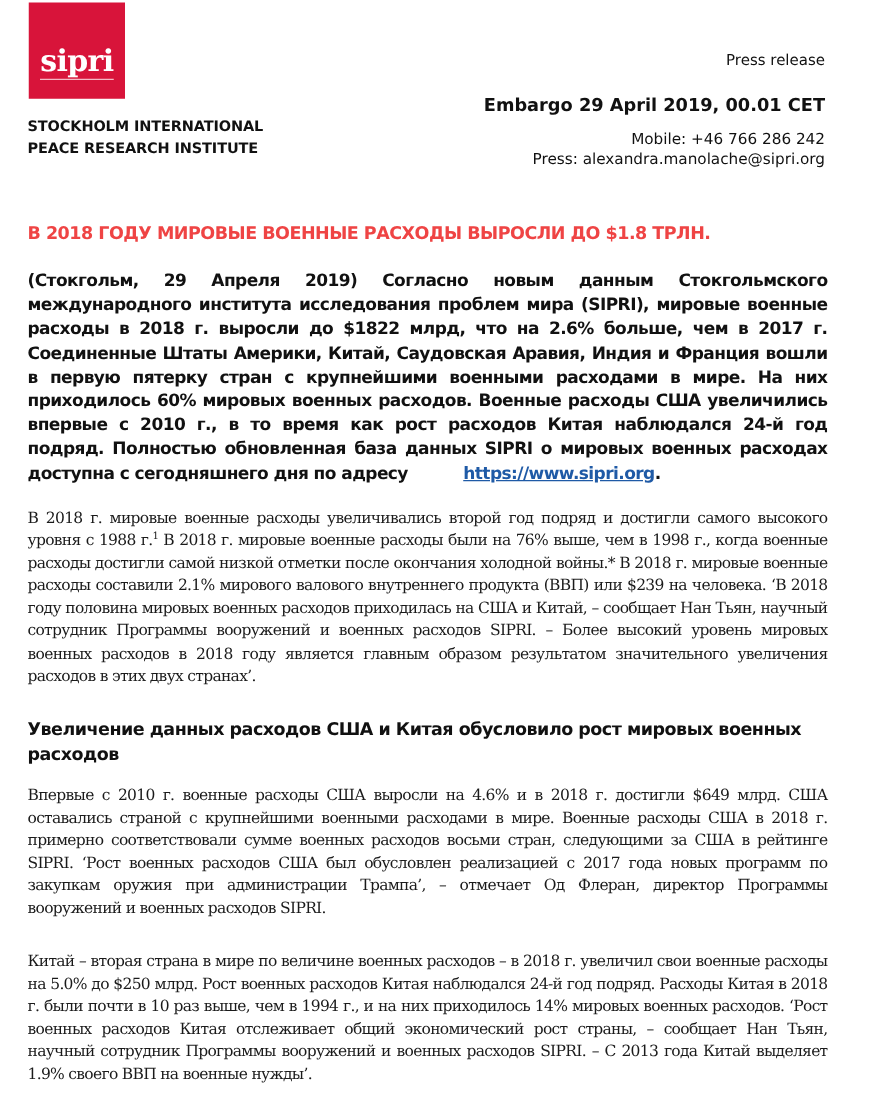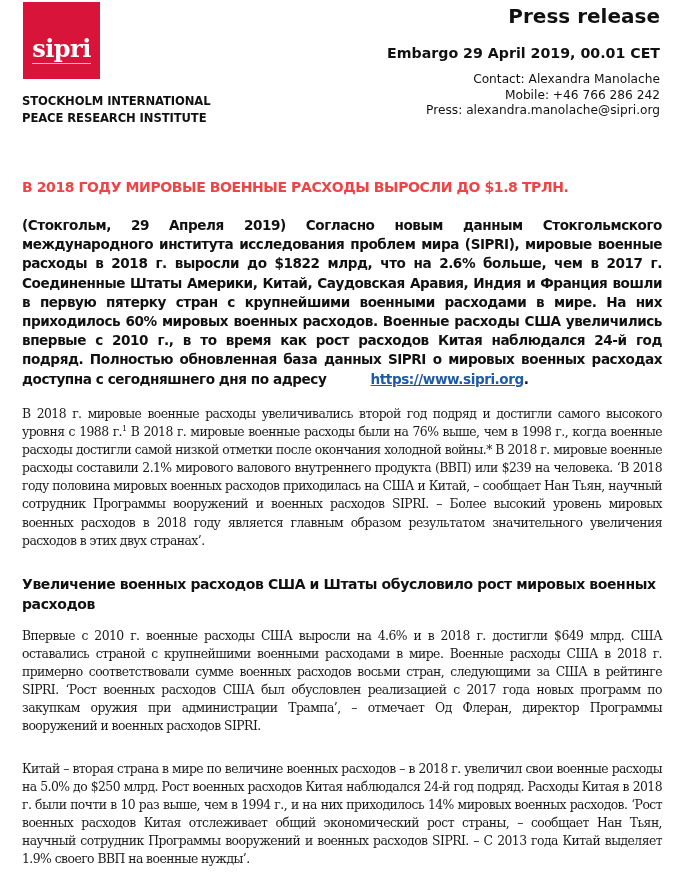--- a/index.html
+++ b/index.html
@@ -4,21 +4,21 @@
 <style>
   html, body { margin:0; padding:0; background:#ffffff; }
   body { width:700px; height:895px; overflow:hidden; position:relative; color:#111; }
   .logo { position:absolute; left:23px; top:2px; width:77px; height:77px; background:#d8143a; }
   .logo-text { position:absolute; left:0; right:0; top:36px; text-align:center; color:#fff;
     font-family:"DejaVu Serif", serif; font-weight:bold; font-size:24px; letter-spacing:-0.5px; line-height:22px; }
   .logo-line { position:absolute; left:9px; right:9px; top:61px; height:1px; background:#f4b7c3; }
   .inst { position:absolute; left:22px; top:93px; font-family:"DejaVu Sans", sans-serif; font-weight:bold;
     font-size:11.6px; line-height:17px; color:#111; letter-spacing:-0.1px; }
   .hdr-right { position:absolute; right:40px; top:6px; text-align:right; font-family:"DejaVu Sans", sans-serif; }
-  .press { font-weight:bold; font-size:20px; line-height:20px; }
+  .press { font-weight:normal; font-size:12px; line-height:20px;margin-top:32px; }
   .embargo { font-weight:bold; font-size:14.2px; line-height:22px; margin-top:16px; }
   .contact { font-size:12.2px; line-height:15.5px; margin-top:8px; color:#111; }
   .main-title { position:absolute; left:22px; top:179px; width:656px; font-family:"DejaVu Sans", sans-serif;
     font-weight:bold; font-size:14px; letter-spacing:-0.4px; color:#ef4444; }
   .lead { position:absolute; left:22px; top:216px; width:640px; font-family:"DejaVu Sans", sans-serif;
     font-weight:bold; font-size:13.6px; line-height:19.2px; text-align:justify; letter-spacing:-0.45px; color:#111; }
   .lead a { color:#1f5aa6; text-decoration:underline;padding-left:40px; }
   .body-text { position:absolute; left:22px; width:640px; font-family:"DejaVu Serif", serif;
     font-size:12.4px; line-height:18.1px; text-align:justify; letter-spacing:-0.55px; color:#1a1a1a; }
   .p1 { top:405px; }
@@ -37,29 +37,28 @@
 </div>
 <div class="inst">
   <div>STOCKHOLM INTERNATIONAL</div>
   <div>PEACE RESEARCH INSTITUTE</div>
 </div>
 
 <div class="hdr-right">
   <div class="press">Press release</div>
   <div class="embargo">Embargo 29 April 2019, 00.01 CET</div>
   <div class="contact">
-    <div>Contact: Alexandra Manolache</div>
     <div>Mobile: +46 766 286 242</div>
     <div>Press:  alexandra.manolache@sipri.org</div>
   </div>
 </div>
 
 <div class="main-title">В 2018 ГОДУ МИРОВЫЕ ВОЕННЫЕ РАСХОДЫ ВЫРОСЛИ ДО $1.8 ТРЛН.</div>
 
 <div class="lead"><span>(Стокгольм, 29 Апреля 2019) Согласно новым данным Стокгольмского международного института исследования проблем мира (SIPRI), мировые военные расходы в 2018 г. выросли до $1822 млрд, что на 2.6% больше, чем в 2017 г. Соединенные Штаты Америки, Китай, Саудовская Аравия, Индия и Франция вошли в первую пятерку стран с крупнейшими военными расходами в мире. На них приходилось 60% мировых военных расходов. Военные расходы США увеличились впервые с 2010 г., в то время как рост расходов Китая наблюдался 24-й год подряд. Полностью обновленная база данных SIPRI о мировых военных расходах доступна с сегодняшнего дня по адресу </span><a>https://www.sipri.org</a><span>.</span></div>
 
 <div class="body-text p1"><span>В 2018 г. мировые военные расходы увеличивались второй год подряд и достигли самого высокого уровня с 1988 г.</span><sup>1</sup><span> В 2018 г. мировые военные расходы были на 76% выше, чем в 1998 г., когда военные расходы достигли самой низкой отметки после окончания холодной войны.*  В 2018 г. мировые военные расходы составили 2.1% мирового валового внутреннего продукта (ВВП) или $239 на человека. ‘В 2018 году половина мировых военных расходов приходилась на США и Китай, – сообщает Нан Тьян, научный сотрудник Программы вооружений и военных расходов SIPRI. – Более высокий уровень мировых военных расходов в 2018 году является главным образом результатом значительного увеличения расходов в этих двух странах’.</span></div>
 
-<div class="sub">Увеличение военных расходов США и Штаты обусловило рост мировых военных расходов</div>
+<div class="sub">Увеличение данных расходов США и Китая обусловило рост мировых военных расходов</div>
 
 <div class="body-text p2">Впервые с 2010 г. военные расходы США выросли на 4.6% и в 2018 г. достигли $649 млрд. США оставались страной с крупнейшими военными расходами в мире.  Военные расходы США в 2018 г. примерно соответствовали сумме военных расходов восьми стран, следующими за США в рейтинге SIPRI. ‘Рост военных расходов США был обусловлен реализацией с 2017 года новых программ по закупкам оружия при администрации Трампа’, – отмечает Од Флеран, директор Программы вооружений и военных расходов SIPRI.</div>
 
 <div class="body-text p3">Китай – вторая страна в мире по величине военных расходов – в 2018 г. увеличил свои военные расходы на 5.0% до $250 млрд. Рост военных расходов Китая наблюдался 24-й год подряд.  Расходы Китая в 2018 г. были почти в 10 раз выше, чем в 1994 г., и на них приходилось 14% мировых военных расходов. ‘Рост военных расходов Китая отслеживает общий экономический рост страны, – сообщает Нан Тьян, научный сотрудник Программы вооружений и военных расходов SIPRI. – С 2013 года Китай выделяет 1.9% своего ВВП на военные нужды’.</div>
 
 </body></html>

